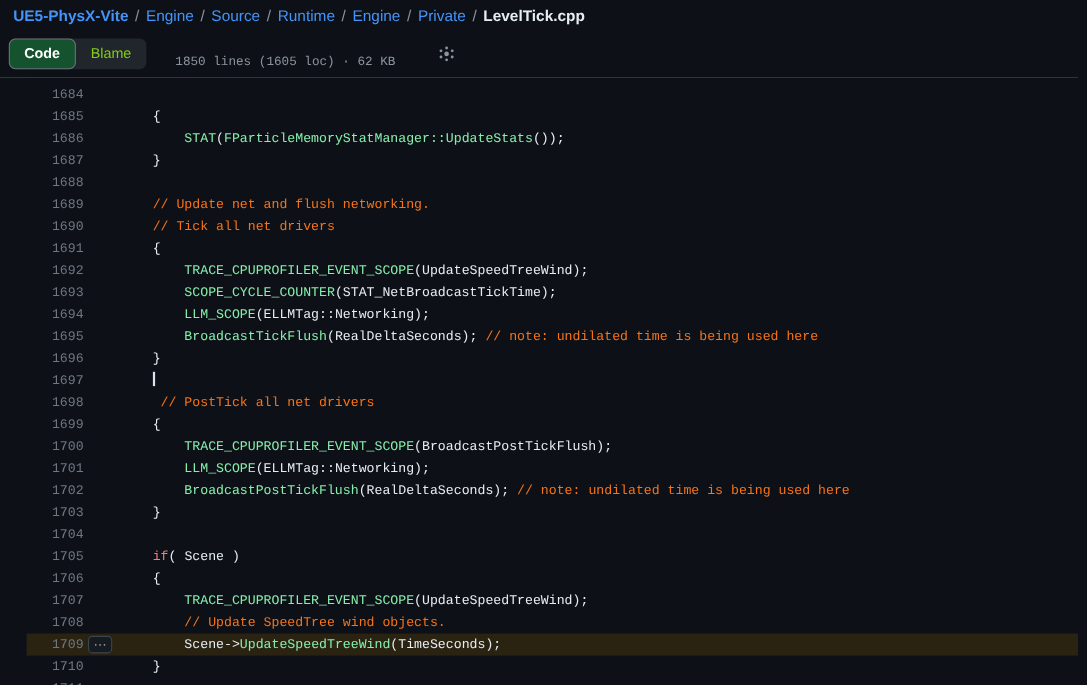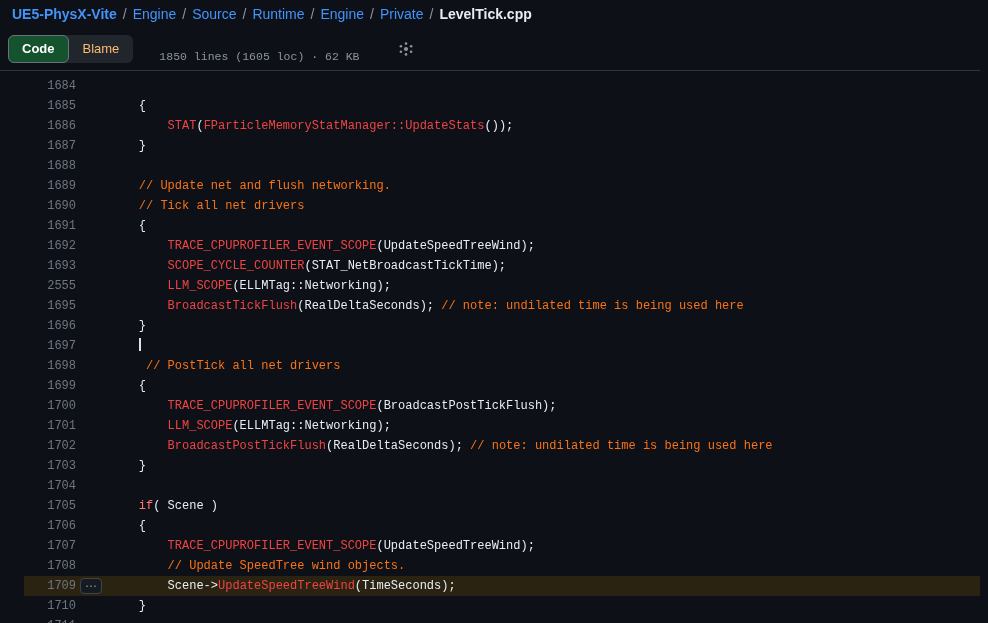--- a/index.html
+++ b/index.html
@@ -26,21 +26,21 @@
     height:43px;display:flex;align-items:center;
     padding:0 8px;background:#0d1117;
     border-bottom:1px solid #2f353d;
   }
   .segmented{
     display:flex;align-items:center;background:#21262d;
     border-radius:6px;height:28px;
   }
   .seg{
     height:28px;padding:0 13px;border:1px solid transparent;border-radius:6px;
-    background:transparent;color:#fdba74;font-size:13px;cursor:pointer;
+    background:transparent;color:#84cc16;font-size:13px;cursor:pointer;
     font-family:"Liberation Sans", sans-serif;line-height:26px;
   }
   .seg.active{
     background:#14532d;border-color:#6a717b;color:#ffffff;font-weight:700;
   }
   .meta{
     margin-left:26px;color:#8b949e;font-size:11.5px;
     font-family:"Liberation Mono","DejaVu Sans Mono",monospace;
     margin-top:16px;
   }
@@ -57,21 +57,21 @@
     font-size:12px;line-height:20px;margin-left:24px;
   }
   .row{height:20px;position:relative;white-space:pre;}
   .row.hl{background:#2b2312;}
   .ln{
     display:inline-block;width:52px;text-align:right;color:#6e7681;
     vertical-align:top;cursor:pointer;user-select:none;
   }
   .src{display:inline-block;padding-left:34px;vertical-align:top;white-space:pre;}
   .tok-p{color:#e6edf3;}
-  .tok-i{color:#ef4444;}
+  .tok-i{color:#86efac;}
   .tok-k{color:#ff7b72;text-align:right;}
   .tok-c{color:#f97316;}
   .caret{
     display:inline-block;width:2px;height:13px;background:#dbe4ee;
     vertical-align:middle;margin-top:-2px;
   }
   .row-menu{
     position:absolute;left:56px;top:2px;height:16px;line-height:12px;
     padding:0 4px;font-size:12px;color:#8b949e;background:#161b22;
     border:1px solid #3d444d;border-radius:4px;cursor:pointer;z-index:2;
@@ -121,21 +121,21 @@
       <div class="row"><span class="ln">1684</span><span class="src"></span></div>
       <div class="row"><span class="ln">1685</span><span class="src"><span class="tok-p">    {</span></span></div>
       <div class="row"><span class="ln">1686</span><span class="src"><span class="tok-p">        </span><span class="tok-i">STAT</span><span class="tok-p">(</span><span class="tok-i">FParticleMemoryStatManager::UpdateStats</span><span class="tok-p">());</span></span></div>
       <div class="row"><span class="ln">1687</span><span class="src"><span class="tok-p">    }</span></span></div>
       <div class="row"><span class="ln">1688</span><span class="src"></span></div>
       <div class="row"><span class="ln">1689</span><span class="src"><span class="tok-c">    // Update net and flush networking.</span></span></div>
       <div class="row"><span class="ln">1690</span><span class="src"><span class="tok-c">    // Tick all net drivers</span></span></div>
       <div class="row"><span class="ln">1691</span><span class="src"><span class="tok-p">    {</span></span></div>
       <div class="row"><span class="ln">1692</span><span class="src"><span class="tok-p">        </span><span class="tok-i">TRACE_CPUPROFILER_EVENT_SCOPE</span><span class="tok-p">(UpdateSpeedTreeWind);</span></span></div>
       <div class="row"><span class="ln">1693</span><span class="src"><span class="tok-p">        </span><span class="tok-i">SCOPE_CYCLE_COUNTER</span><span class="tok-p">(STAT_NetBroadcastTickTime);</span></span></div>
-      <div class="row"><span class="ln">2555</span><span class="src"><span class="tok-p">        </span><span class="tok-i">LLM_SCOPE</span><span class="tok-p">(ELLMTag::Networking);</span></span></div>
+      <div class="row"><span class="ln">1694</span><span class="src"><span class="tok-p">        </span><span class="tok-i">LLM_SCOPE</span><span class="tok-p">(ELLMTag::Networking);</span></span></div>
       <div class="row"><span class="ln">1695</span><span class="src"><span class="tok-p">        </span><span class="tok-i">BroadcastTickFlush</span><span class="tok-p">(RealDeltaSeconds); </span><span class="tok-c">// note: undilated time is being used here</span></span></div>
       <div class="row"><span class="ln">1696</span><span class="src"><span class="tok-p">    }</span></span></div>
       <div class="row"><span class="ln">1697</span><span class="src"><span class="tok-p">    </span><span class="caret"></span></span></div>
       <div class="row"><span class="ln">1698</span><span class="src"><span class="tok-c">     // PostTick all net drivers</span></span></div>
       <div class="row"><span class="ln">1699</span><span class="src"><span class="tok-p">    {</span></span></div>
       <div class="row"><span class="ln">1700</span><span class="src"><span class="tok-p">        </span><span class="tok-i">TRACE_CPUPROFILER_EVENT_SCOPE</span><span class="tok-p">(BroadcastPostTickFlush);</span></span></div>
       <div class="row"><span class="ln">1701</span><span class="src"><span class="tok-p">        </span><span class="tok-i">LLM_SCOPE</span><span class="tok-p">(ELLMTag::Networking);</span></span></div>
       <div class="row"><span class="ln">1702</span><span class="src"><span class="tok-p">        </span><span class="tok-i">BroadcastPostTickFlush</span><span class="tok-p">(RealDeltaSeconds); </span><span class="tok-c">// note: undilated time is being used here</span></span></div>
       <div class="row"><span class="ln">1703</span><span class="src"><span class="tok-p">    }</span></span></div>
       <div class="row"><span class="ln">1704</span><span class="src"></span></div>

